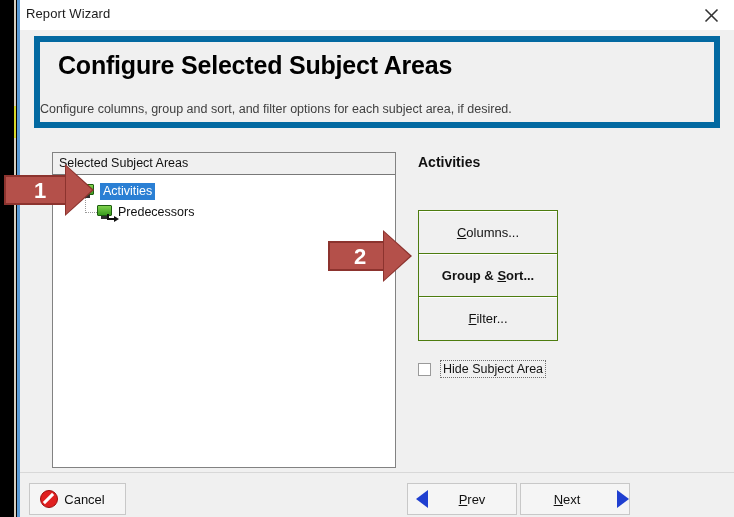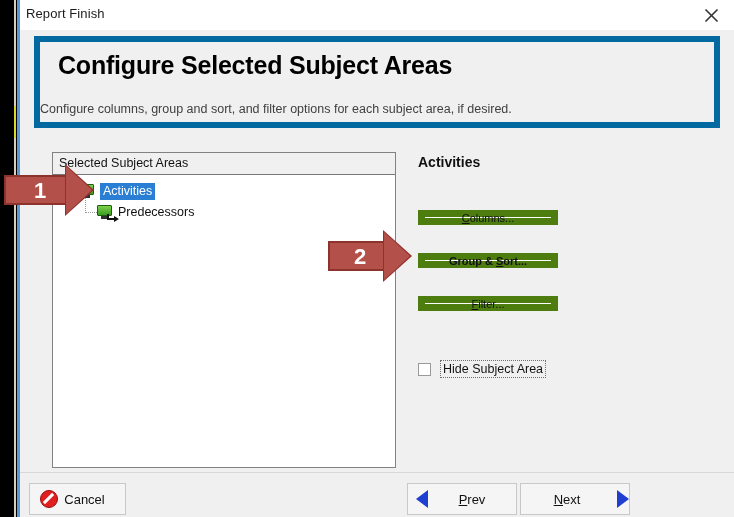--- a/index.html
+++ b/index.html
@@ -205,25 +205,25 @@
   .side-title {
     position: absolute;
     left: 398px; top: 124px;
     font-size: 14px;
     font-weight: bold;
     color: #111111;
   }
   .side-btn {
     position: absolute;
     left: 398px;
-    width: 140px; height: 15px;
+    width: 140px; height: 45px;
     background: #f0f0f0;
-    border: 7px solid #4d7c0f;
-    box-sizing: border-box;
-    font-size: 11px;
+    border: 1px solid #4d7c0f;
+    box-sizing: border-box;
+    font-size: 13px;
     color: #111111;
     display: flex;
     align-items: center;
     justify-content: center;
     cursor: default;
     box-shadow: inset 0 1px 0 #ffffff;
   }
   .side-btn-columns { top: 180px; }
   .side-btn-group   { top: 223px; font-weight: bold; }
   .side-btn-filter  { top: 266px; }
@@ -375,21 +375,21 @@
 <body>
 
 <div class="edge-black"></div>
 <div class="edge-tan"></div>
 <div class="edge-yellow"></div>
 <div class="edge-blue"></div>
 
 <div class="window">
 
   <div class="titlebar">
-    <div class="title-text">Report Finish</div>
+    <div class="title-text">Report Wizard</div>
     <div class="close-btn">
       <svg width="15" height="15" viewBox="0 0 15 15" aria-hidden="true">
         <line x1="1.5" y1="1.5" x2="13.5" y2="13.5" stroke="#333" stroke-width="1.6"></line>
         <line x1="13.5" y1="1.5" x2="1.5" y2="13.5" stroke="#333" stroke-width="1.6"></line>
       </svg>
     </div>
   </div>
 
   <div class="content">
 

